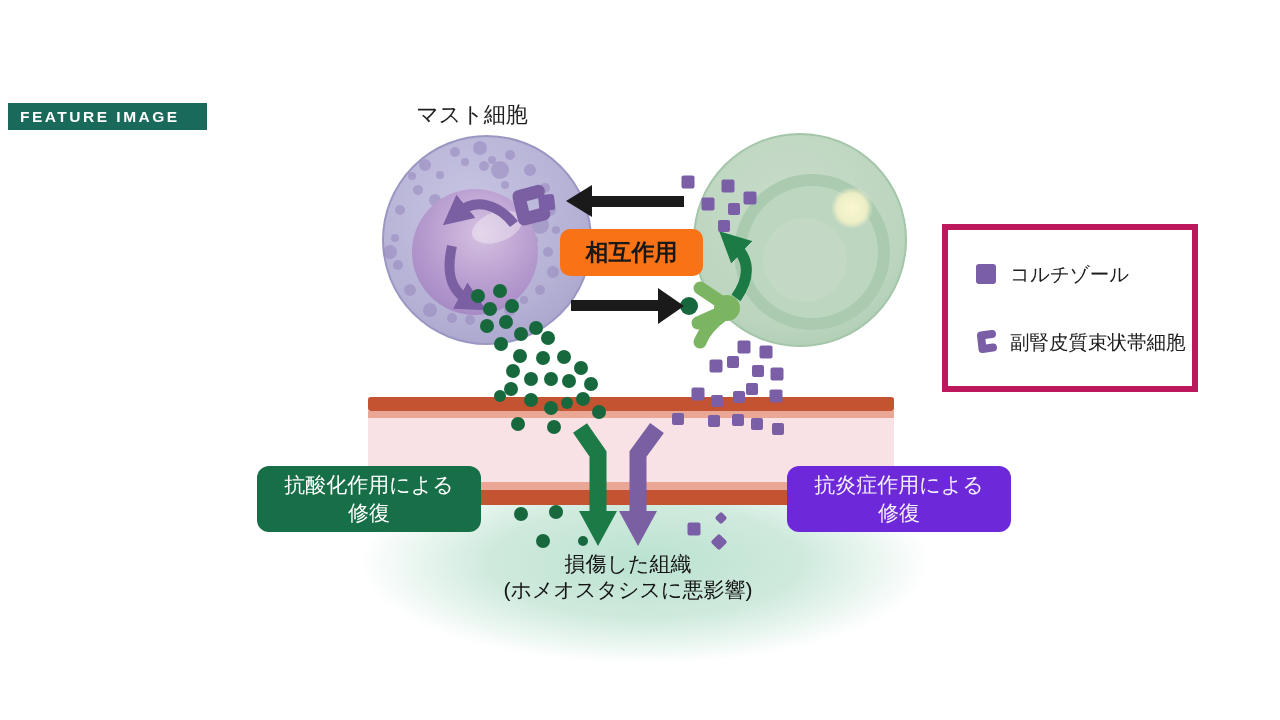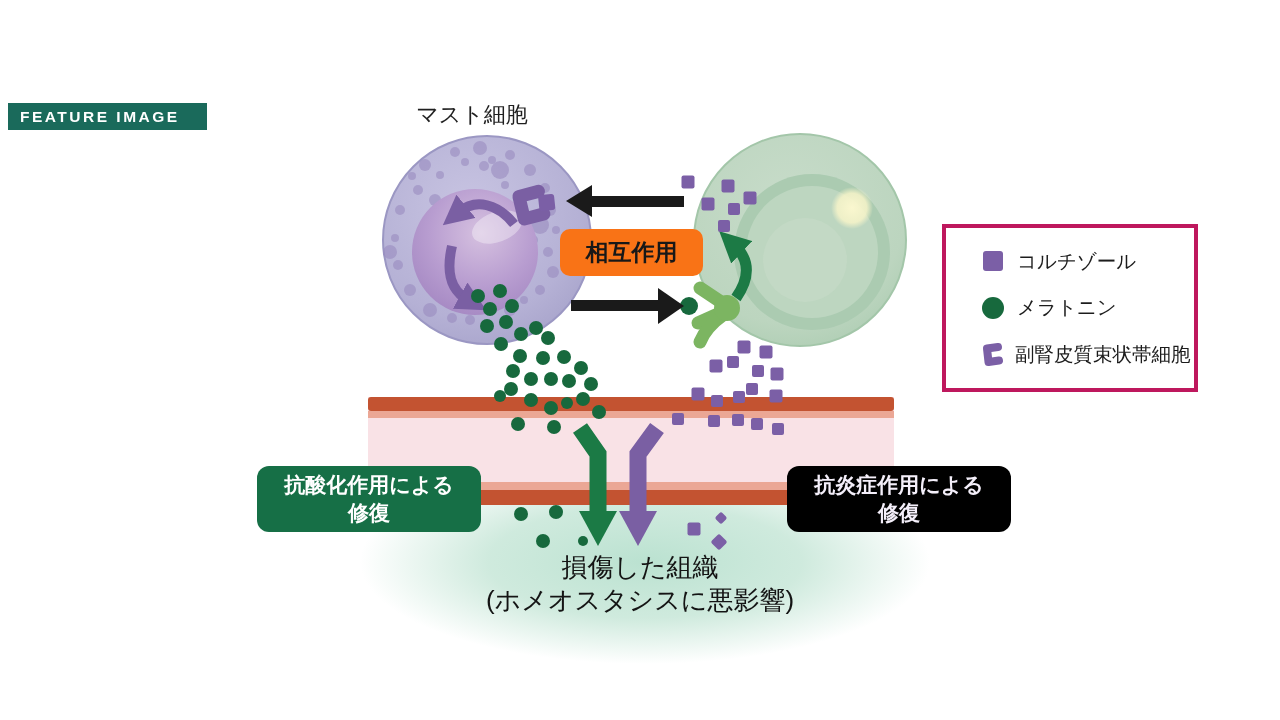--- a/index.html
+++ b/index.html
@@ -14,31 +14,31 @@
     box-sizing:border-box;}
 
   .cell-label{top:100px;font-size:22px;color:#1f1f1f;font-weight:500;text-align:center;white-space:nowrap;}
   .cell-label.mast{left:372px;width:200px;}
   .cell-label.adrenal{left:646px;width:300px;}
 
   .interaction-box{left:560px;top:229px;width:143px;height:47px;background:#f97316;border-radius:10px;
     display:flex;align-items:center;justify-content:center;font-size:23px;font-weight:bold;color:#181818;}
 
   .repair-box{top:466px;width:224px;height:66px;border-radius:12px;display:flex;flex-direction:column;
-    align-items:center;justify-content:center;color:#ffffff;font-size:21px;font-weight:bold;line-height:1.35;
+    align-items:center;justify-content:center;color:#ffffff;font-size:21px;font-weight:normal;line-height:1.35;
     text-align:center;}
   .repair-box.green{left:257px;background:#166f46;}
-  .repair-box.purple{left:787px;background:#000000;color:#f4effa;}
-
-  .bottom-note{left:420px;top:551px;width:440px;text-align:center;color:#141414;font-size:26px;
+  .repair-box.purple{left:787px;background:#6d28d9;color:#f4effa;}
+
+  .bottom-note{left:408px;top:551px;width:440px;text-align:center;color:#141414;font-size:21px;
     font-weight:500;line-height:1.25;}
 
-  .legend{left:942px;top:224px;width:256px;height:168px;background:#ffffff;border:4px solid #be185d;
+  .legend{left:942px;top:224px;width:256px;height:168px;background:#ffffff;border:6px solid #be185d;
     box-sizing:border-box;display:flex;flex-direction:column;justify-content:space-around;
-    padding:10px 6px 10px 33px;}
+    padding:10px 6px 10px 24px;}
   .legend-row{display:flex;align-items:center;gap:10px;}
   .legend-row .licon{width:28px;height:26px;display:inline-flex;align-items:center;justify-content:center;}
   .legend-row .llabel{font-size:19.5px;color:#1c1c1c;white-space:nowrap;}
 </style>
 </head>
 <body>
 
 <div id="stage">
 
   <svg id="diagram-svg" viewBox="0 0 1280 720">
@@ -257,28 +257,20 @@
       <span class="licon">
         <svg width="26" height="26" viewBox="0 0 26 26">
             <rect x="3" y="3" width="20" height="20" rx="3" fill="#7b5fa6"></rect>
           </svg>
       </span>
       <span class="llabel">コルチゾール</span>
     </div>
     <div class="legend-row">
       <span class="licon">
         <svg width="26" height="26" viewBox="0 0 26 26">
-            <circle cx="13" cy="13" r="11" fill="#17693d"></circle>
-          </svg>
-      </span>
-      <span class="llabel">メラトニン</span>
-    </div>
-    <div class="legend-row">
-      <span class="licon">
-        <svg width="26" height="26" viewBox="0 0 26 26">
           <path d="M19 5 L8 6.5 L9.5 20 L20 18.5" fill="none" stroke="#7b5fa6" stroke-width="8" stroke-linecap="round" stroke-linejoin="round"></path>
         </svg>
       </span>
       <span class="llabel">副腎皮質束状帯細胞</span>
     </div>
   </div>
 
 </div>
 
 </body></html>

